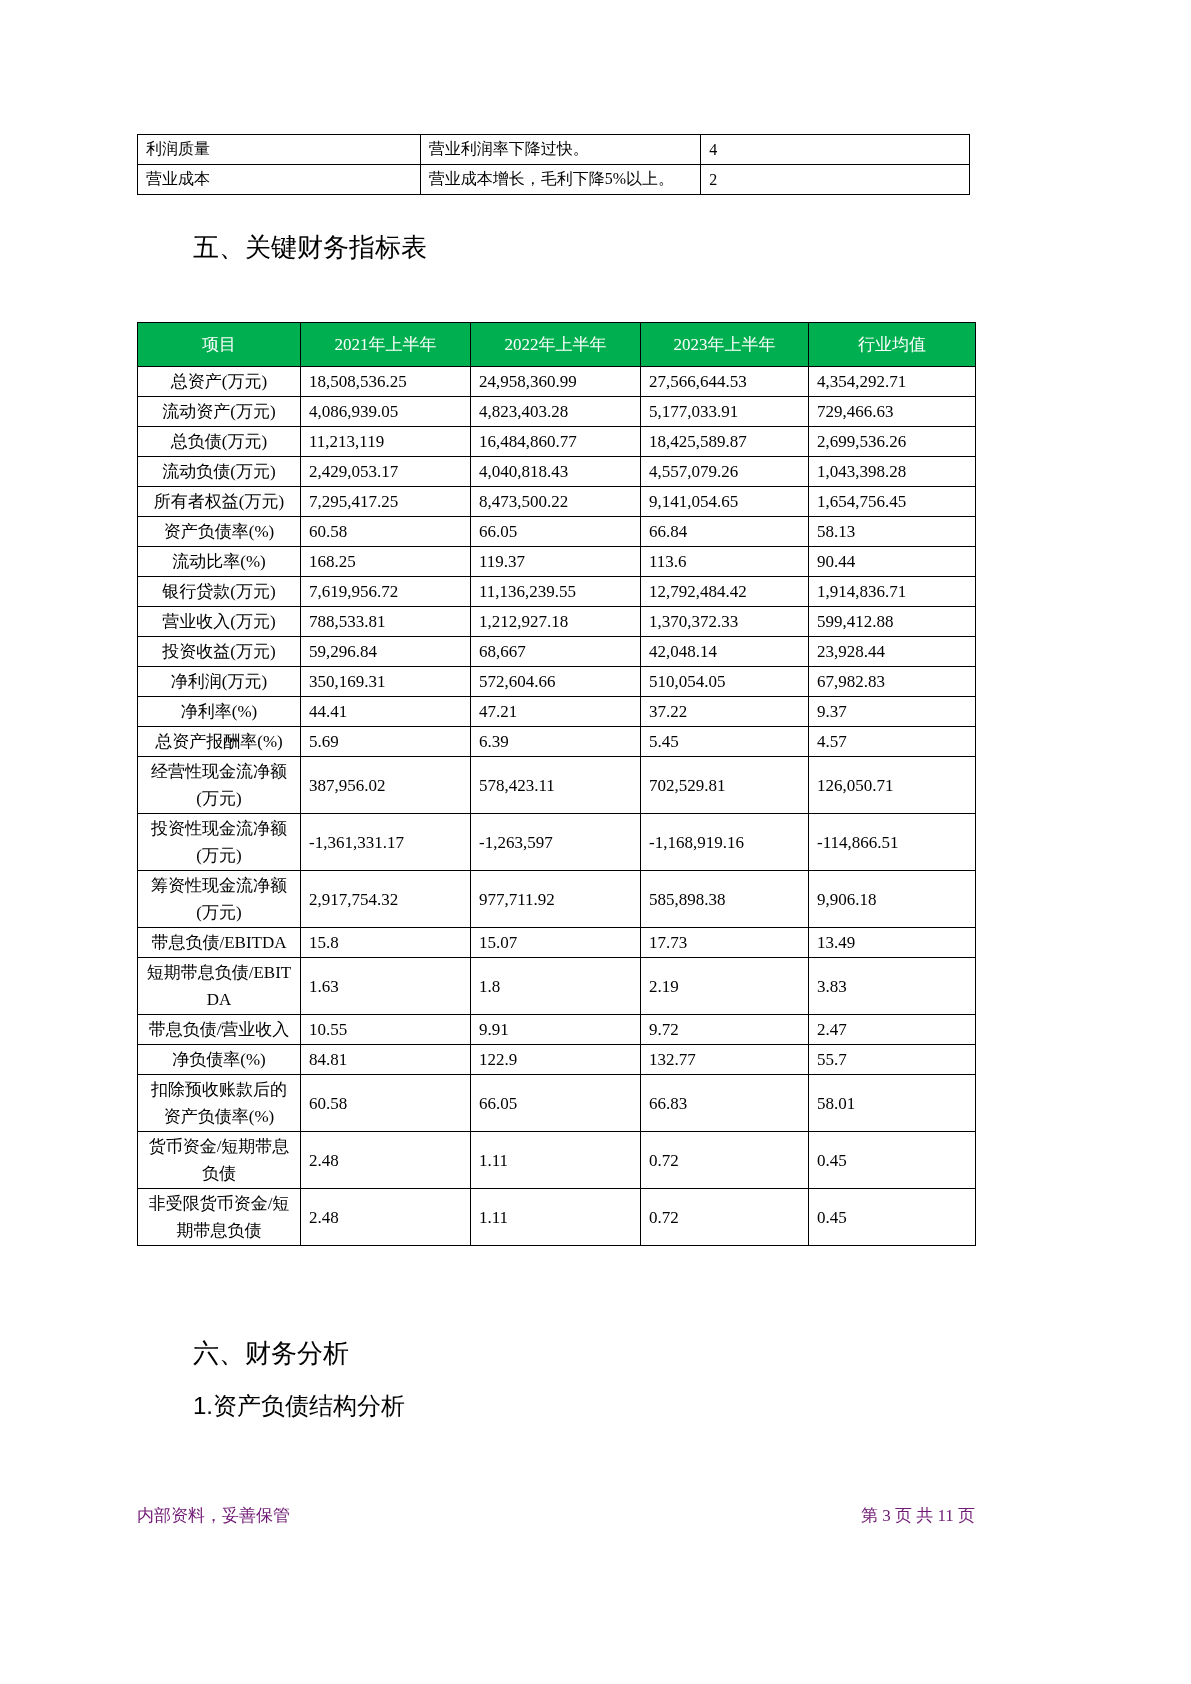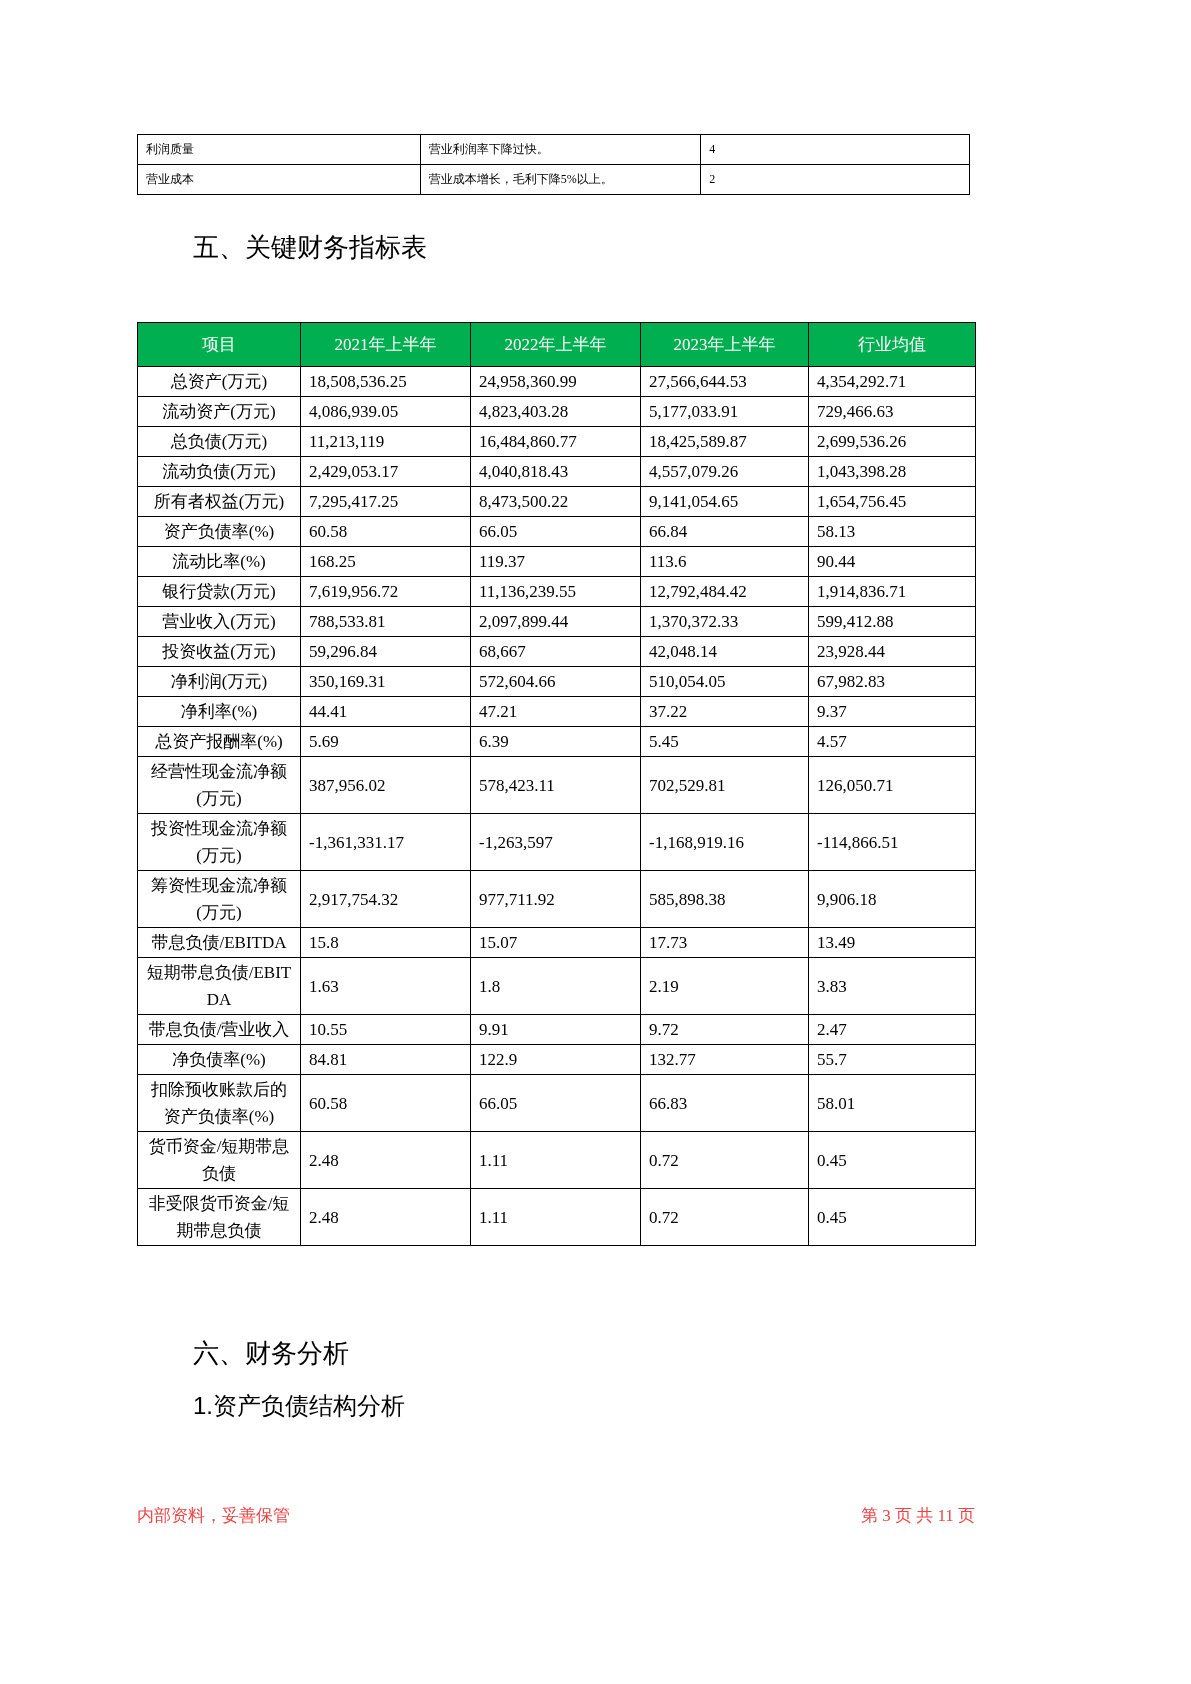--- a/index.html
+++ b/index.html
@@ -9,21 +9,21 @@
     background: #ffffff;
     font-family: "Liberation Serif", "DejaVu Serif", serif;
     color: #000;
   }
   .page { position: relative; width: 1191px; height: 1684px; overflow: hidden; }
 
   
   .risk-table {
     position: absolute; top: 134px; left: 137px;
     width: 833px; border-collapse: collapse;
-    font-size: 12px;
+    font-size: 16px;
   }
   .risk-table td {
     border: 1px solid #000;
     padding: 4px 8px; height: 30px;
     vertical-align: middle;
   }
   .risk-table col.c1 { width: 283px; }
   .risk-table col.c2 { width: 281px; }
   .risk-table col.c3 { width: 269px; }
 
@@ -71,21 +71,21 @@
     overflow: hidden;
     word-break: break-all;
   }
   .fin-table td.label-cell { text-align: center; }
   .fin-table td.value-cell { text-align: left; }
 
   
   .footer {
     position: absolute; top: 1504px; left: 137px; width: 838px;
     display: flex; justify-content: space-between;
-    font-size: 17px; color: #ef4444;
+    font-size: 17px; color: #701a75;
   }
 </style>
 </head>
 <body>
 
 <div class="page">
 
   <table class="risk-table">
     <colgroup>
         <col class="c1">
@@ -180,21 +180,21 @@
         <tr>
           <td class="label-cell">银行贷款(万元)</td>
           <td class="value-cell">7,619,956.72</td>
           <td class="value-cell">11,136,239.55</td>
           <td class="value-cell">12,792,484.42</td>
           <td class="value-cell">1,914,836.71</td>
         </tr>
         <tr>
           <td class="label-cell">营业收入(万元)</td>
           <td class="value-cell">788,533.81</td>
-          <td class="value-cell">2,097,899.44</td>
+          <td class="value-cell">1,212,927.18</td>
           <td class="value-cell">1,370,372.33</td>
           <td class="value-cell">599,412.88</td>
         </tr>
         <tr>
           <td class="label-cell">投资收益(万元)</td>
           <td class="value-cell">59,296.84</td>
           <td class="value-cell">68,667</td>
           <td class="value-cell">42,048.14</td>
           <td class="value-cell">23,928.44</td>
         </tr>

